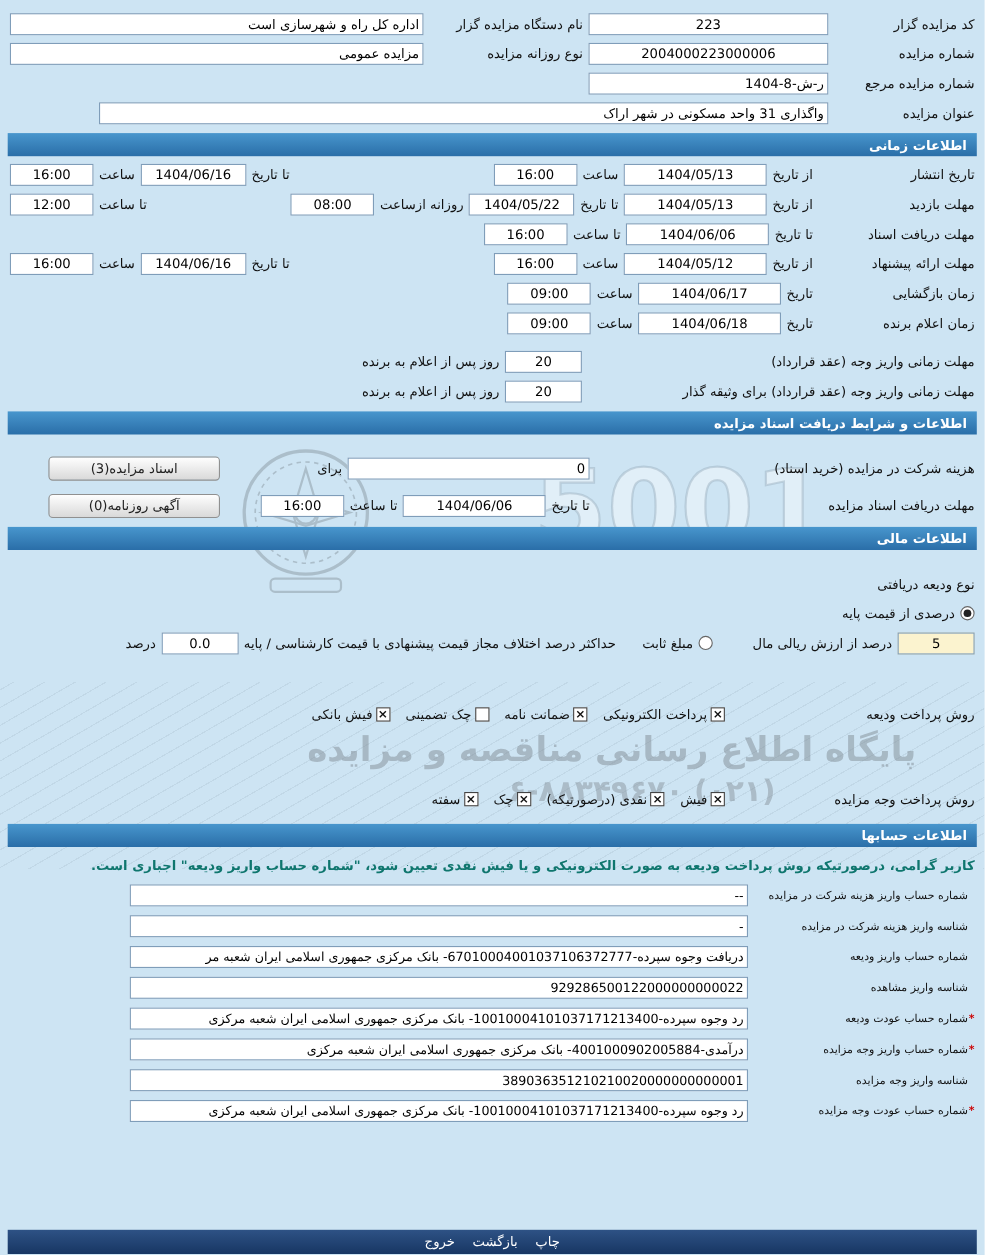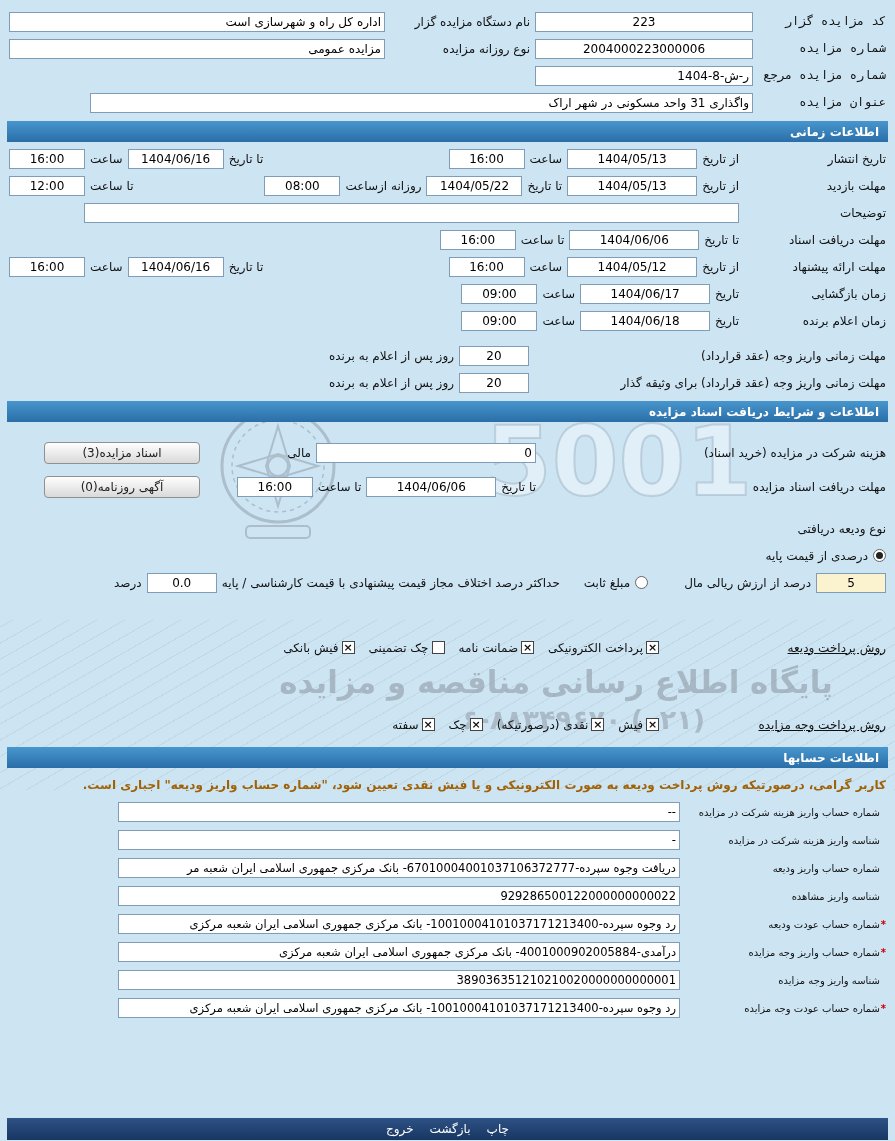--- a/index.html
+++ b/index.html
@@ -8,21 +8,21 @@
           font-family:"DejaVu Sans","Liberation Sans",sans-serif; font-size:12px; color:#111; overflow:hidden; }
   .inner { position:relative; z-index:1; padding:5px 7px 0; }
 
   .title-bar { height:22px; background:linear-gradient(180deg,#2e5285,#173663); color:#fff;
                font-weight:bold; display:flex; align-items:center; padding:0 8px; }
   .sec { height:21px; background:linear-gradient(180deg,#4896cd,#2a6ea8); color:#fff; font-weight:bold;
          display:flex; align-items:center; padding:0 9px; margin:8px 0 6px; }
 
   .frow { display:flex; align-items:center; gap:5px; margin:6px 2px; min-height:21px; }
   .lbl { white-space:nowrap; }
-  .lbl-r { width:128px;font-family:Liberation Mono, monospace; }
+  .lbl-r { width:128px; }
   .lbl-l { width:140px; }
   .inp { height:20px; border:1px solid #7f9db9; background:#fff; padding:0 3px;
          font-family:inherit; font-size:12px; color:#000; }
   .inp-r { width:218px; }
   .inp-l { flex:1; }
   .inp-title { width:663px; }
   .center { text-align:center; }
   .cream { background:#fbf3cf; }
 
   .t-lbl { width:142px; }
@@ -43,25 +43,25 @@
          color:#222; cursor:pointer; margin-left:35px; white-space:nowrap; }
   .grow { flex:1; }
 
   .radio { width:13px; height:13px; min-width:13px; border:1px solid #666; border-radius:50%; background:#fff;
            display:inline-flex; align-items:center; justify-content:center; cursor:pointer; }
   .radio.on::after { content:""; width:7px; height:7px; border-radius:50%; background:#222; }
   .checkbox { width:13px; height:13px; min-width:13px; border:1px solid #444; background:#fff;
               display:inline-flex; align-items:center; justify-content:center; font-size:11px; font-weight:bold;
               color:#111; line-height:1; cursor:pointer; }
   .checkbox.on::after { content:"×"; margin-top:-1px; }
-  .cb-lbl { width:222px;text-decoration:underline; }
+  .cb-lbl { width:222px; }
   .cb-group { display:flex; align-items:center; gap:14px; }
   .cb-pair { display:inline-flex; align-items:center; gap:3px; white-space:nowrap; }
 
-  .warning { color:#a16207; font-weight:bold; margin:10px 2px 10px; }
+  .warning { color:#0f766e; font-weight:bold; margin:10px 2px 10px; }
   .acct-row { display:flex; align-items:center; gap:6px; margin:8px 2px; }
   .acct-lbl { width:200px; display:flex; align-items:center; white-space:nowrap; font-size:10px; }
   .star { color:#cc0000; font-weight:bold; width:6px; display:inline-block; }
   .star.on::before { content:"*"; }
   .acct-inp { width:562px; font-size:11.5px; overflow:hidden; }
 
   .footer { position:absolute; z-index:2; left:7px; right:7px; bottom:1px; height:22px;
             background:linear-gradient(180deg,#2e5285,#173663); color:#fff; display:flex;
             align-items:center; justify-content:center; gap:16px; }
   .footer a { color:#fff; cursor:pointer; font-weight:normal; text-decoration:none; } .mt12{margin-top:12px} .mt14{margin-top:14px}
@@ -157,24 +157,20 @@
           <span>روزانه ازساعت</span>
           <input class="inp time" readonly="" value="08:00" style="">
         </div>
         <div class="grp">
           <span>تا ساعت</span>
           <input class="inp time" readonly="" value="12:00" style="">
         </div>
       </div>
     </div>
 
-    <div class="frow">
-      <span class="lbl t-lbl">توضیحات</span>
-      <input class="inp notes-inp" readonly="" value="" style="">
-    </div>
 
     <div class="frow">
       <span class="lbl t-lbl">مهلت دریافت اسناد</span>
       <div class="t-content">
         <div class="grp">
           <span>تا تاریخ</span>
           <input class="inp date" readonly="" value="1404/06/06" style="">
           <span>تا ساعت</span>
           <input class="inp time" readonly="" value="16:00" style="">
         </div>
@@ -234,35 +230,38 @@
       <span>روز پس از اعلام به برنده</span>
     </div>
 
     <div class="sec">
       <span>اطلاعات و شرایط دریافت اسناد مزایده</span>
     </div>
 
     <div class="frow mt20">
       <span class="lbl doc-lbl">هزینه شرکت در مزایده (خرید اسناد)</span>
       <input class="inp fee-inp" readonly="" value="0" style="">
-      <span>مالی</span>
+      <span>برای</span>
       <div class="grow"></div>
       <div class="btn">اسناد مزایده(3)</div>
     </div>
 
     <div class="frow mt12">
       <span class="lbl doc-lbl">مهلت دریافت اسناد مزایده</span>
       <span>تا تاریخ</span>
       <input class="inp date" readonly="" value="1404/06/06" style="">
       <span>تا ساعت</span>
       <input class="inp time" readonly="" value="16:00" style="">
       <div class="grow"></div>
       <div class="btn">آگهی روزنامه(0)</div>
     </div>
 
+    <div class="sec">
+      <span>اطلاعات مالی</span>
+    </div>
 
     <div class="frow mt20">
       <span class="lbl">نوع ودیعه دریافتی</span>
     </div>
 
     <div class="frow">
       <span class="radio on"></span>
       <span>درصدی از قیمت پایه</span>
     </div>
 

